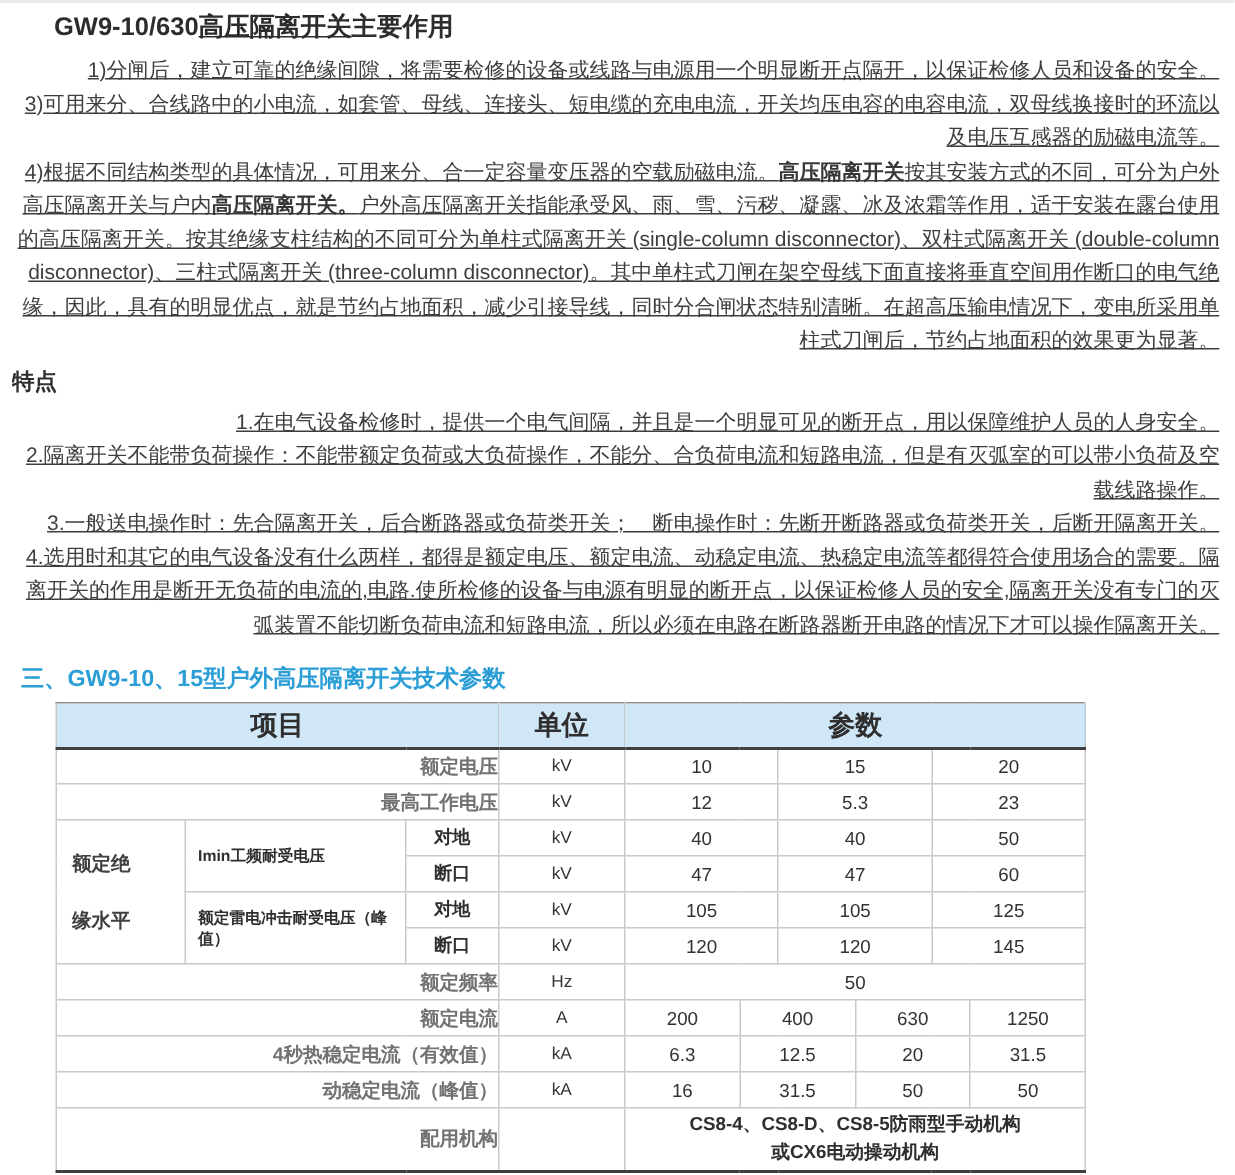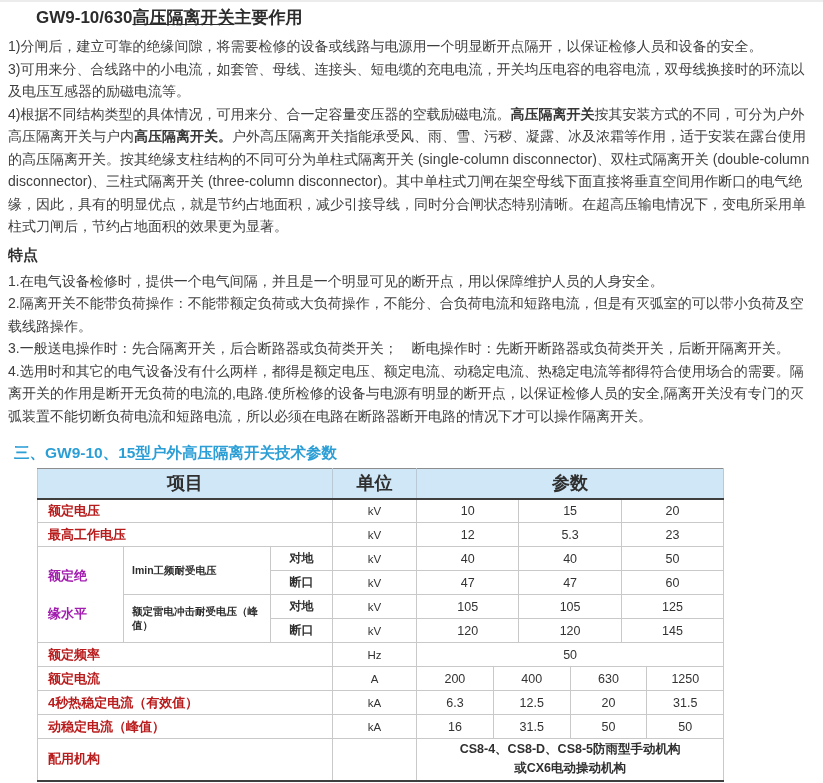--- a/index.html
+++ b/index.html
@@ -19,21 +19,21 @@
   .content-top { height: 434px; overflow: hidden; }
 
   .doc-title {
     font-size: 17px; font-weight: bold; color: #2c2c2c;
     line-height: 26px; margin-bottom: 4px; margin-left: 28px;
   }
   .doc-title .kw { text-decoration: underline; cursor: pointer; }
 
   .body-text {
     font-size: 14px; line-height: 22.5px; color: #3e3e3e;
-    text-align: left; word-break: break-all;
+    text-align: right; word-break: break-all; text-decoration: underline;
   }
   .body-text .b { font-weight: bold; color: #373737; }
 
   .features-heading {
     font-size: 15px; font-weight: bold; color: #303030;
     margin: 7px 0 5px 0; line-height: 20px;
   }
 
   .section-heading {
     color: #2b9ed6; font-size: 15.5px; font-weight: bold;
@@ -60,27 +60,27 @@
   .spec-table tr.r-head { height: 30px; }
   .spec-table tr.r-std  { height: 24px; }
   .spec-table tr.r-mech { height: 42px; }
   .spec-table td.th {
     background: #cfe7f7;
     font-size: 18px; font-weight: bold; color: #2f2f2f;
     border-bottom: 2px solid #3f3f3f;
     border-right: 1px solid #b9cad6;
   }
   .spec-table td.label {
-    text-align: left; padding-left: 10px;
-    font-weight: bold; font-size: 13px; color: #b91c1c;
+    text-align: right; padding-left: 10px;
+    font-weight: bold; font-size: 13px; color: #737373;
   }
   .spec-table td.c1 { text-align: left; padding-left: 10px; }
   .ins-label {
     display: inline-block; width: 3.2em;
-    font-weight: bold; font-size: 13px; color: #a21caf;
+    font-weight: bold; font-size: 13px; color: #404040;
     line-height: 38px; text-align: left; word-break: break-all;
   }
   .spec-table td.small-label {
     text-align: left; padding-left: 8px;
     font-weight: bold; font-size: 10.5px; color: #2f2f2f;
   }
   .spec-table td.sub { font-weight: bold; font-size: 12px; color: #2f2f2f; }
   .spec-table td.unit { font-size: 11.5px; color: #333; }
   .spec-table td.val { font-size: 12.5px; color: #333; }
   .spec-table td.mech-val { font-weight: bold; font-size: 12.5px; color: #2f2f2f; }

